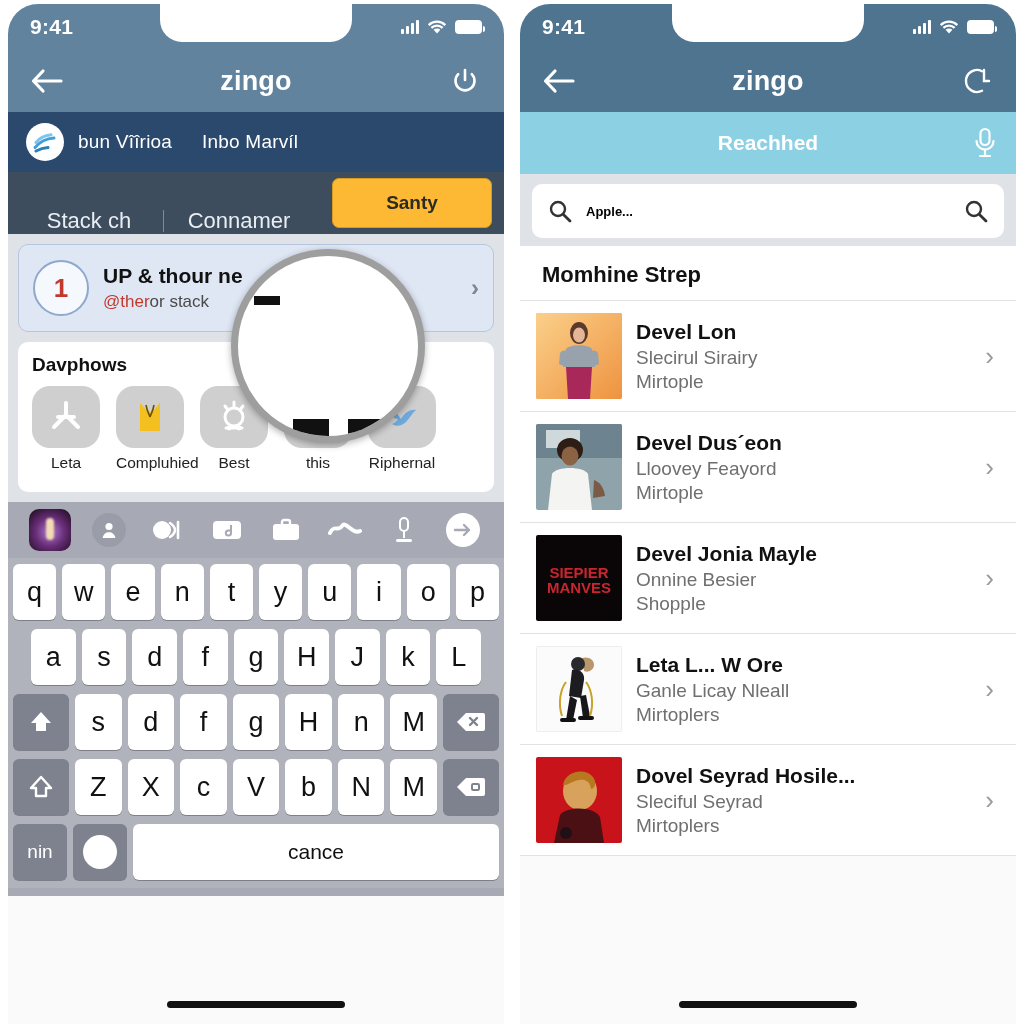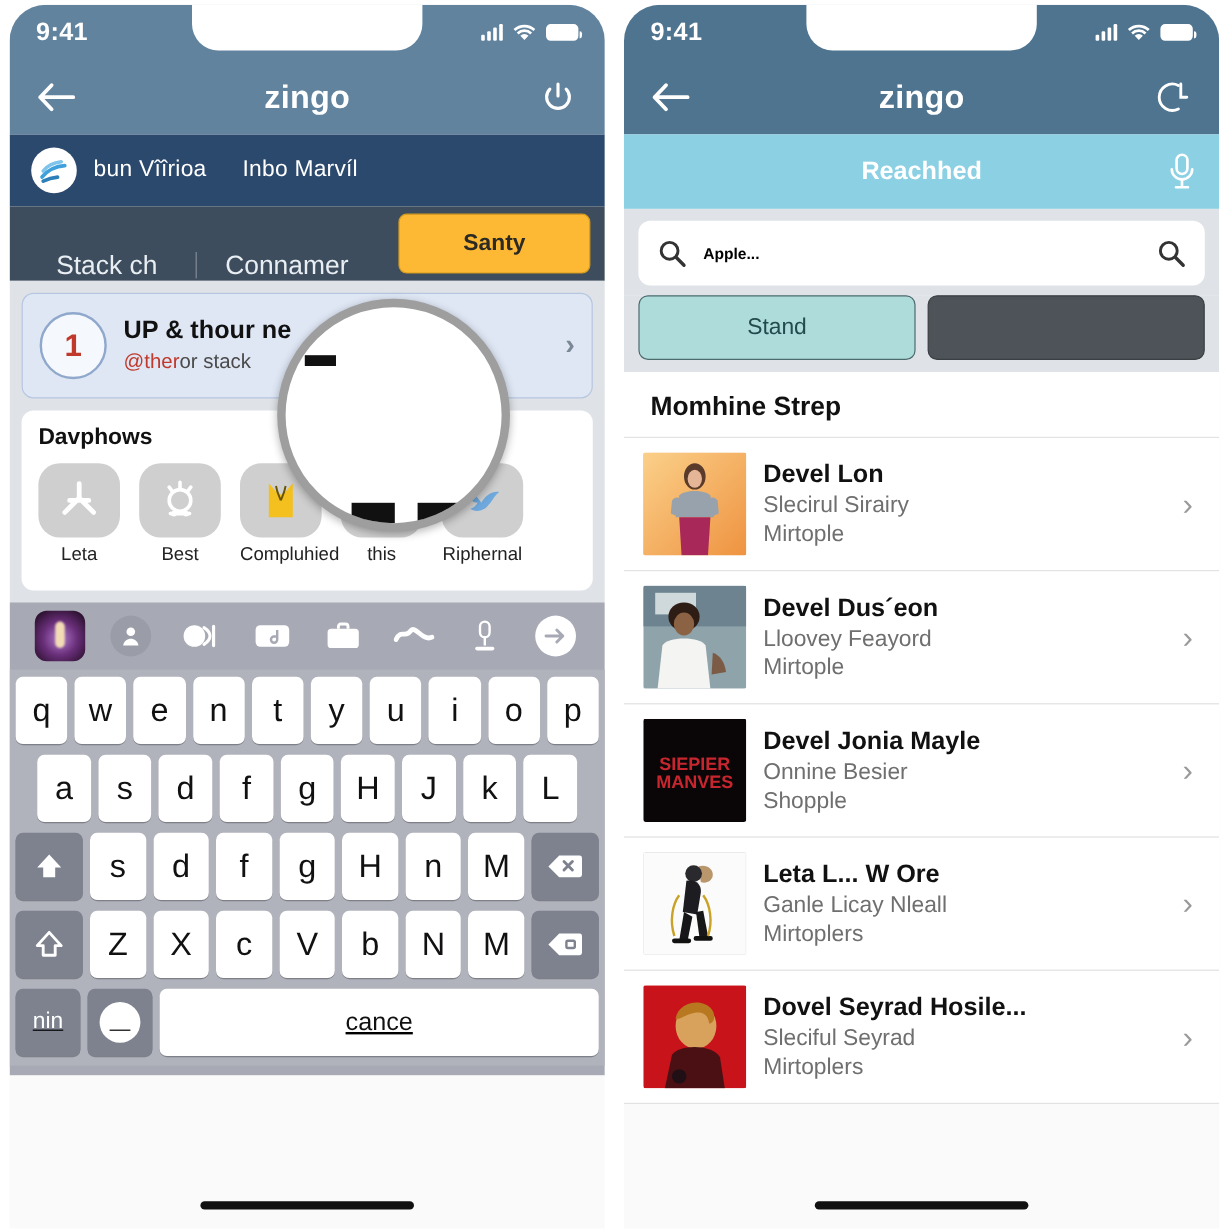--- a/index.html
+++ b/index.html
@@ -149,21 +149,21 @@
   }
   .kb-app:after{
     content:''; position:absolute; left:50%; top:22%; transform:translateX(-50%);
     width:8px; height:22px; background:#f3dcb5; border-radius:4px; filter: blur(1px);
   }
   .kb-avatar { width:34px; height:34px; border-radius:50%; background:#9a9ca8; display:flex; align-items:center; justify-content:center; }
   .kb-arrow  { width:34px; height:34px; border-radius:50%; background:#ffffff; display:flex; align-items:center; justify-content:center; }
 
   .kb-rows { background: #b0b2bc; padding: 6px 5px 8px; }
   .kb-row { display:flex; justify-content:center; gap: 6px; margin-bottom: 9px; }
-  .kb-row:last-child { margin-bottom: 0; text-decoration: underline; }
+  .kb-row:last-child { margin-bottom: 0; }
   .key {
     background: #ffffff; border-radius: 6px;
     min-width: 41px; height: 56px; flex: 1;
     display:flex; align-items:center; justify-content:center;
     font-size: 27px; color: #111; box-shadow: 0 1px 0 rgba(0,0,0,.28);
   }
   .key.dark { background: #7d828e; color:#ffffff; flex: 0 0 56px; }
   .key.wide-space { flex: 4.5; font-size: 21px; }
   .key.fn { background: #7d828e; color:#ffffff; flex: 0 0 54px; font-size: 19px; }
   .key.fn2 { background: #7d828e; color:#ffffff; flex: 0 0 54px; }
@@ -311,37 +311,37 @@
             <div class="sc">
               <div class="sc-icon">
                 <svg width="40" height="36" viewBox="0 0 40 36">
                     <path d="M20 4v12M20 16 8 28M20 16l12 12M12 18h16" stroke="#fff" stroke-width="4" stroke-linecap="round" fill="none"></path>
                   </svg>
               </div>
               <div class="sc-label">Leta</div>
             </div>
             <div class="sc">
               <div class="sc-icon">
+                <svg width="40" height="40" viewBox="0 0 40 40">
+                    <path d="M10 6c3 2 6 9 10 9s7-7 10-9v28H10V6z" fill="#f4c020"></path>
+                    <path d="M16 8c1 6 3 9 4 12M24 8c-1 6-3 9-4 12" stroke="#6a5300" stroke-width="1.6" fill="none"></path>
+                  </svg>
+              </div>
+              <div class="sc-label">Compluhied</div>
+            </div>
+            <div class="sc">
+              <div class="sc-icon">
                 <svg width="40" height="38" viewBox="0 0 40 38">
                     <circle cx="20" cy="19" r="9" stroke="#fff" stroke-width="3" fill="none"></circle>
                     <path d="M20 4v5M11 8l3 4M29 8l-3 4M12 30h16" stroke="#fff" stroke-width="3" stroke-linecap="round"></path>
                     <circle cx="15" cy="30" r="2.4" fill="#fff"></circle>
                     <circle cx="25" cy="30" r="2.4" fill="#fff"></circle>
                   </svg>
               </div>
               <div class="sc-label">Best</div>
-            </div>
-            <div class="sc">
-              <div class="sc-icon">
-                <svg width="40" height="40" viewBox="0 0 40 40">
-                    <path d="M10 6c3 2 6 9 10 9s7-7 10-9v28H10V6z" fill="#f4c020"></path>
-                    <path d="M16 8c1 6 3 9 4 12M24 8c-1 6-3 9-4 12" stroke="#6a5300" stroke-width="1.6" fill="none"></path>
-                  </svg>
-              </div>
-              <div class="sc-label">Compluhied</div>
             </div>
             <div class="sc">
               <div class="sc-icon">
                 <svg width="40" height="28" viewBox="0 0 40 28">
                     <path d="M4 20c5-7 10-9 16-7 5 2 9 4 16 2" stroke="#fff" stroke-width="3" fill="none" stroke-linecap="round"></path>
                     <circle cx="12" cy="15" r="2.6" fill="#fff"></circle>
                   </svg>
               </div>
               <div class="sc-label">this</div>
             </div>
@@ -565,24 +565,20 @@
           <span class="search-ph">Apple...</span>
           <span>
             <svg width="24" height="24" viewBox="0 0 24 24">
                 <circle cx="10" cy="10" r="7" stroke="#333" stroke-width="2.4" fill="none"></circle>
                 <path d="M15.4 15.4 22 22" stroke="#333" stroke-width="2.8" stroke-linecap="round"></path>
               </svg>
           </span>
         </div>
       </div>
 
-      <div class="chips">
-        <div class="chip a">Stand</div>
-        <div class="chip b"></div>
-      </div>
 
       <div class="listwrap">
         <div class="list-head">Momhine Strep</div>
 
         <div class="row">
           <div class="thumb">
             <svg width="86" height="86" viewBox="0 0 86 86">
               <rect width="86" height="86" fill="#f2a65a"></rect>
               <rect y="0" width="86" height="86" fill="url(#g1)"></rect>
               <defs>

